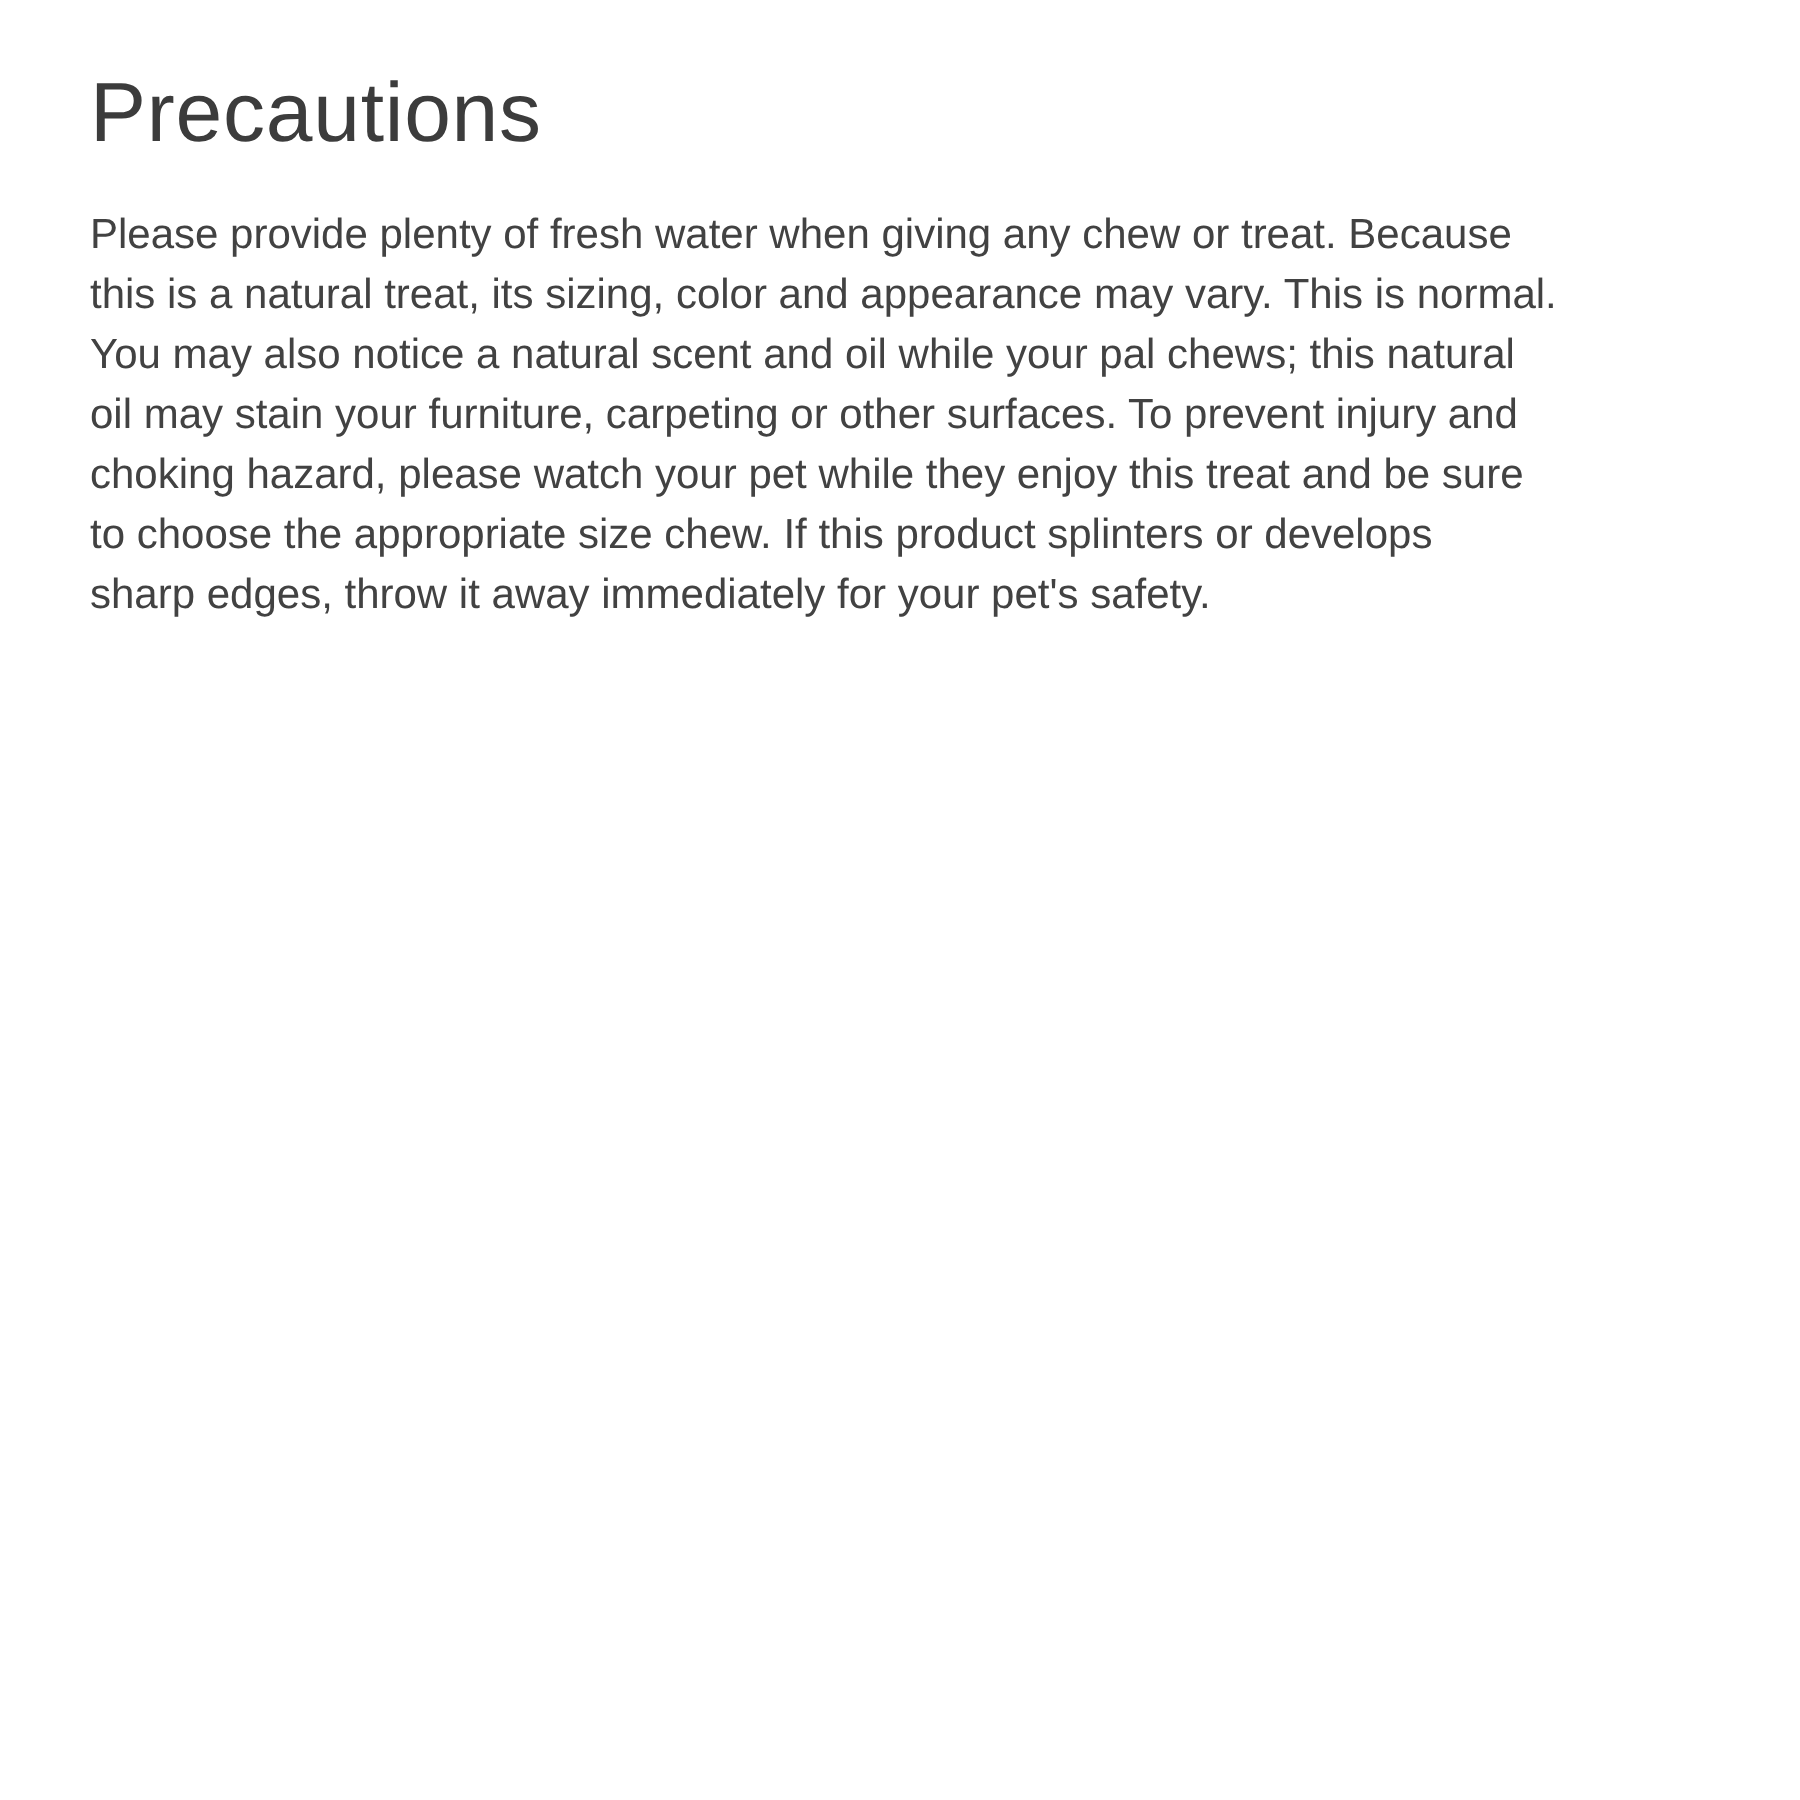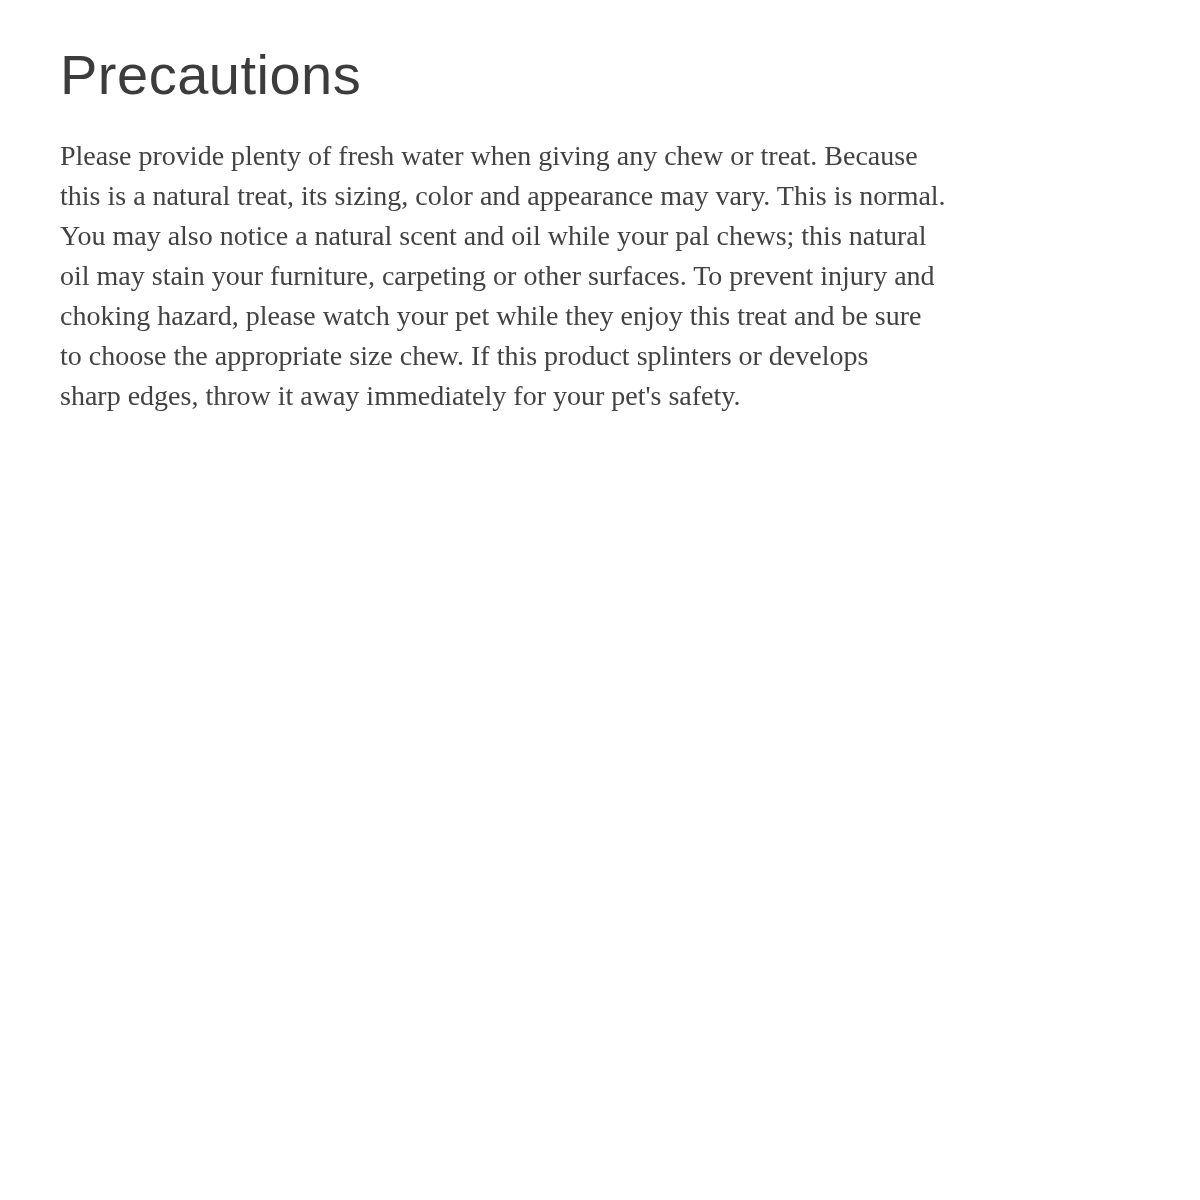--- a/index.html
+++ b/index.html
@@ -31,21 +31,21 @@
     font-family: "Liberation Sans", sans-serif;
   }
   .section-body {
     margin: 0;
     max-width: 1140px;
     font-size: 28px;
     font-weight: 400;
     line-height: 40px;
     color: #424242;
     white-space: pre-line;
-    font-family: Liberation Serif, serif;
+    font-family: Liberation Sans, sans-serif;
   }
 </style>
 </head>
 <body>
 
 <div class="page">
   <div class="content">
     <h1 class="section-title">Precautions</h1>
     <p class="section-body">Please provide plenty of fresh water when giving any chew or treat. Because
 this is a natural treat, its sizing, color and appearance may vary. This is normal.

